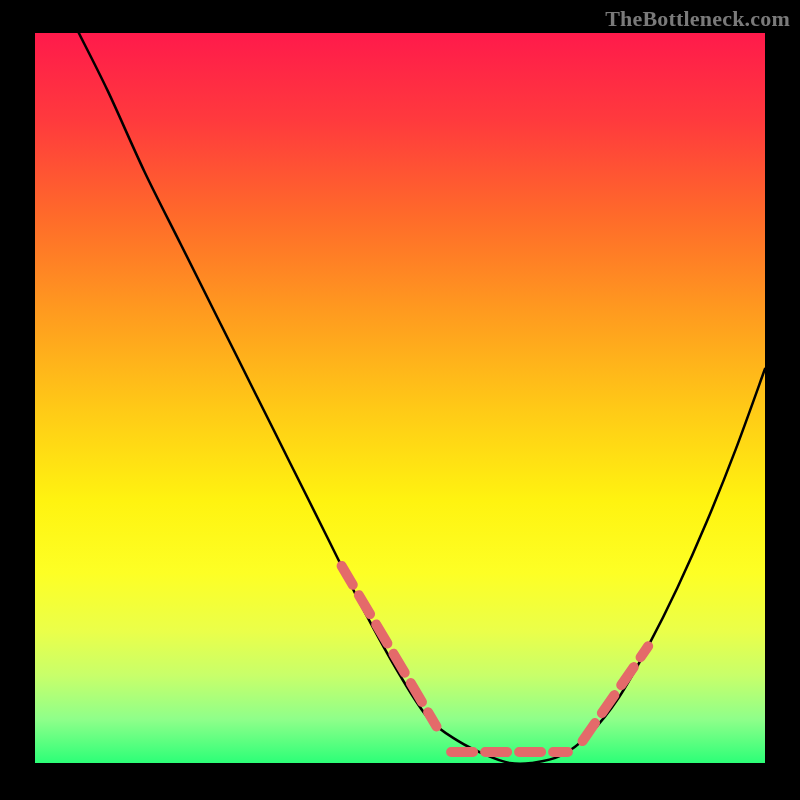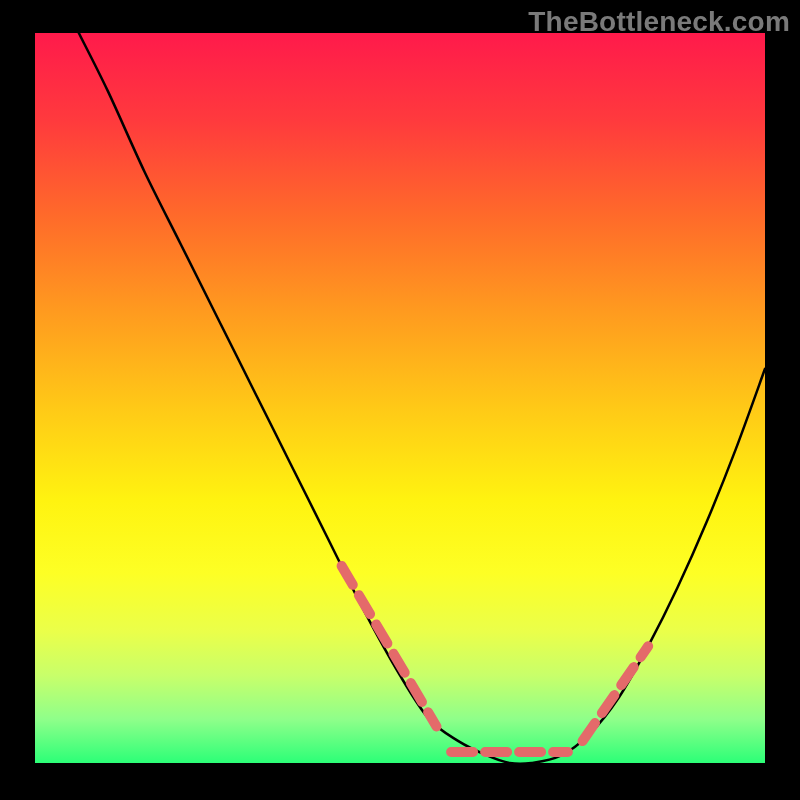--- a/index.html
+++ b/index.html
@@ -26,22 +26,22 @@
       #fdff25 74%,
       #eaff4a 82%,
       #c8ff6a 88%,
       #8fff8a 94%,
       #2cff77 100%);
   }
   .attribution {
     position: absolute;
     top: 6px;
     right: 10px;
-    font-family: Liberation Sans, sans-serif;
-    font-size: 28px;
+    font-family: Liberation Serif, serif;
+    font-size: 22px;
     font-weight: bold;
     color: #7a7a7a;
     letter-spacing: 0.2px;
   }
   svg.curve {
     position: absolute;
     left: 35px;
     top: 33px;
     width: 730px;
     height: 730px;

